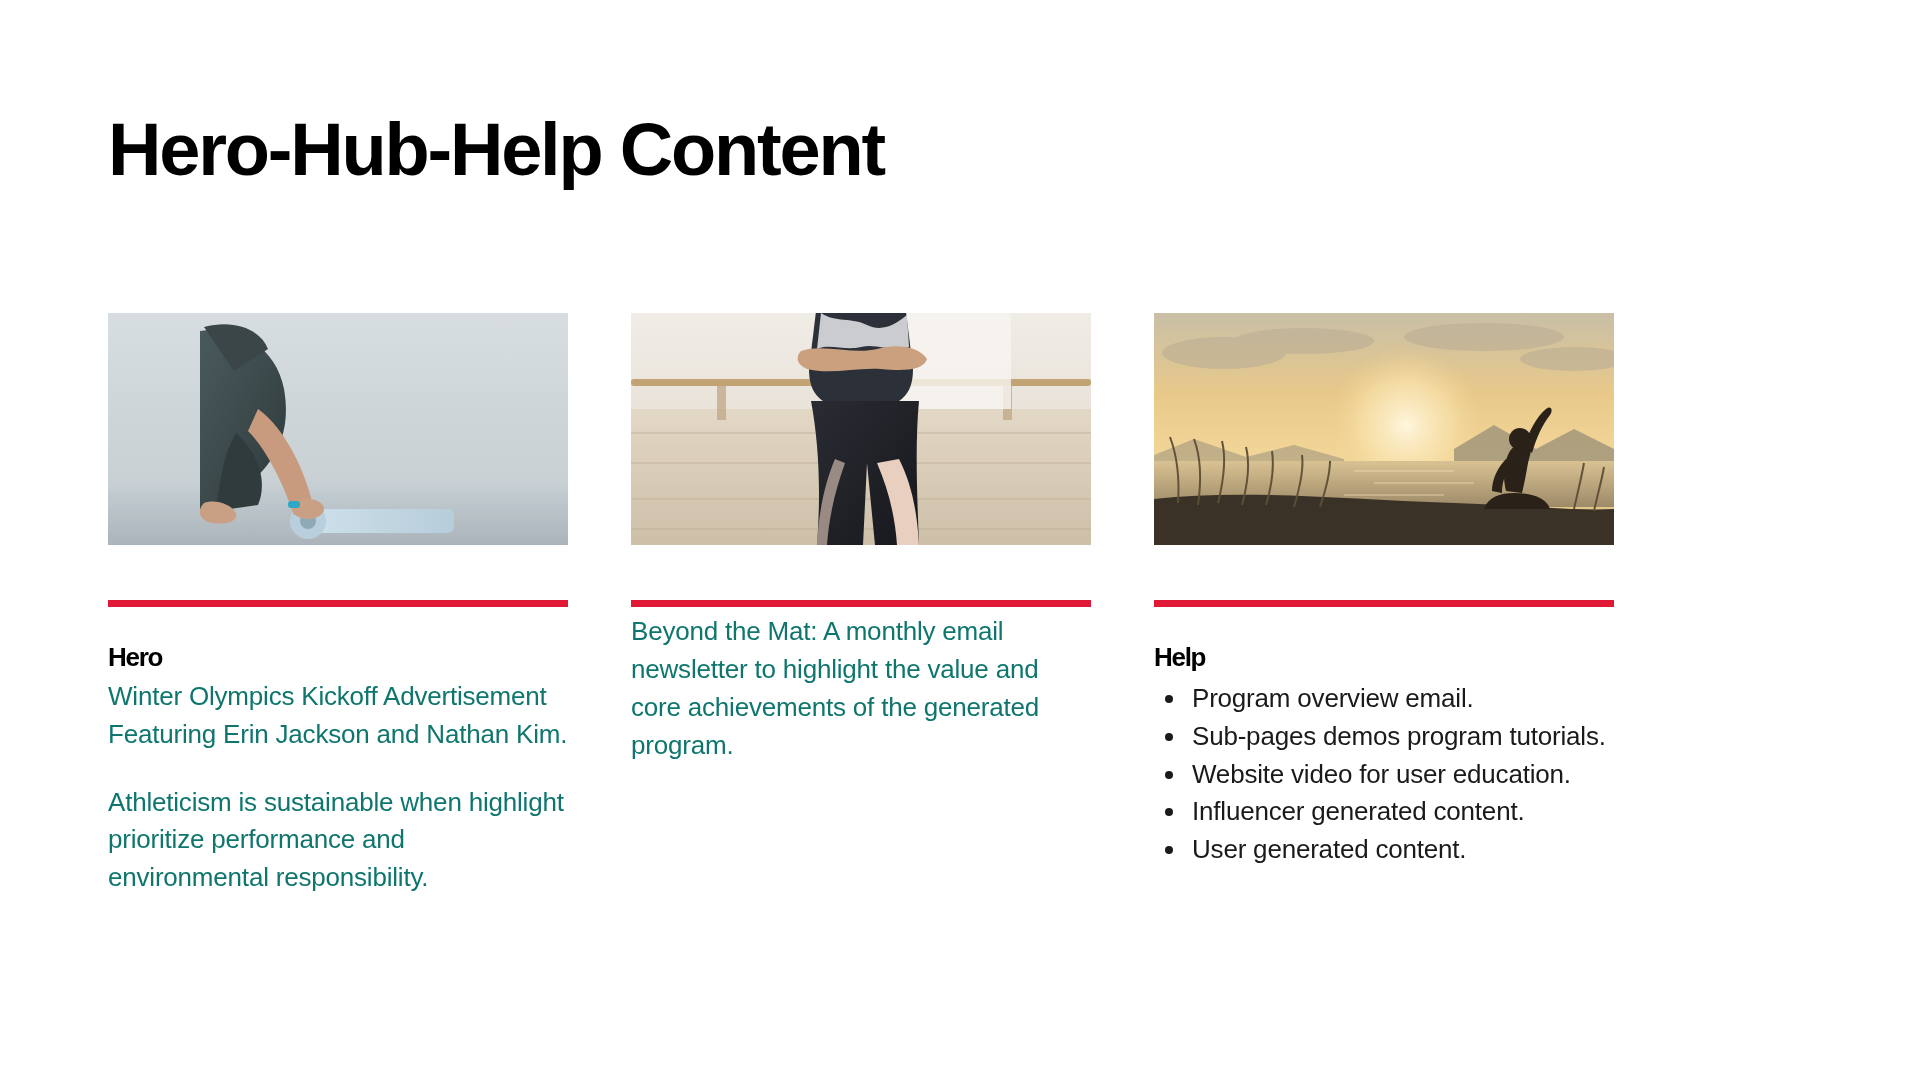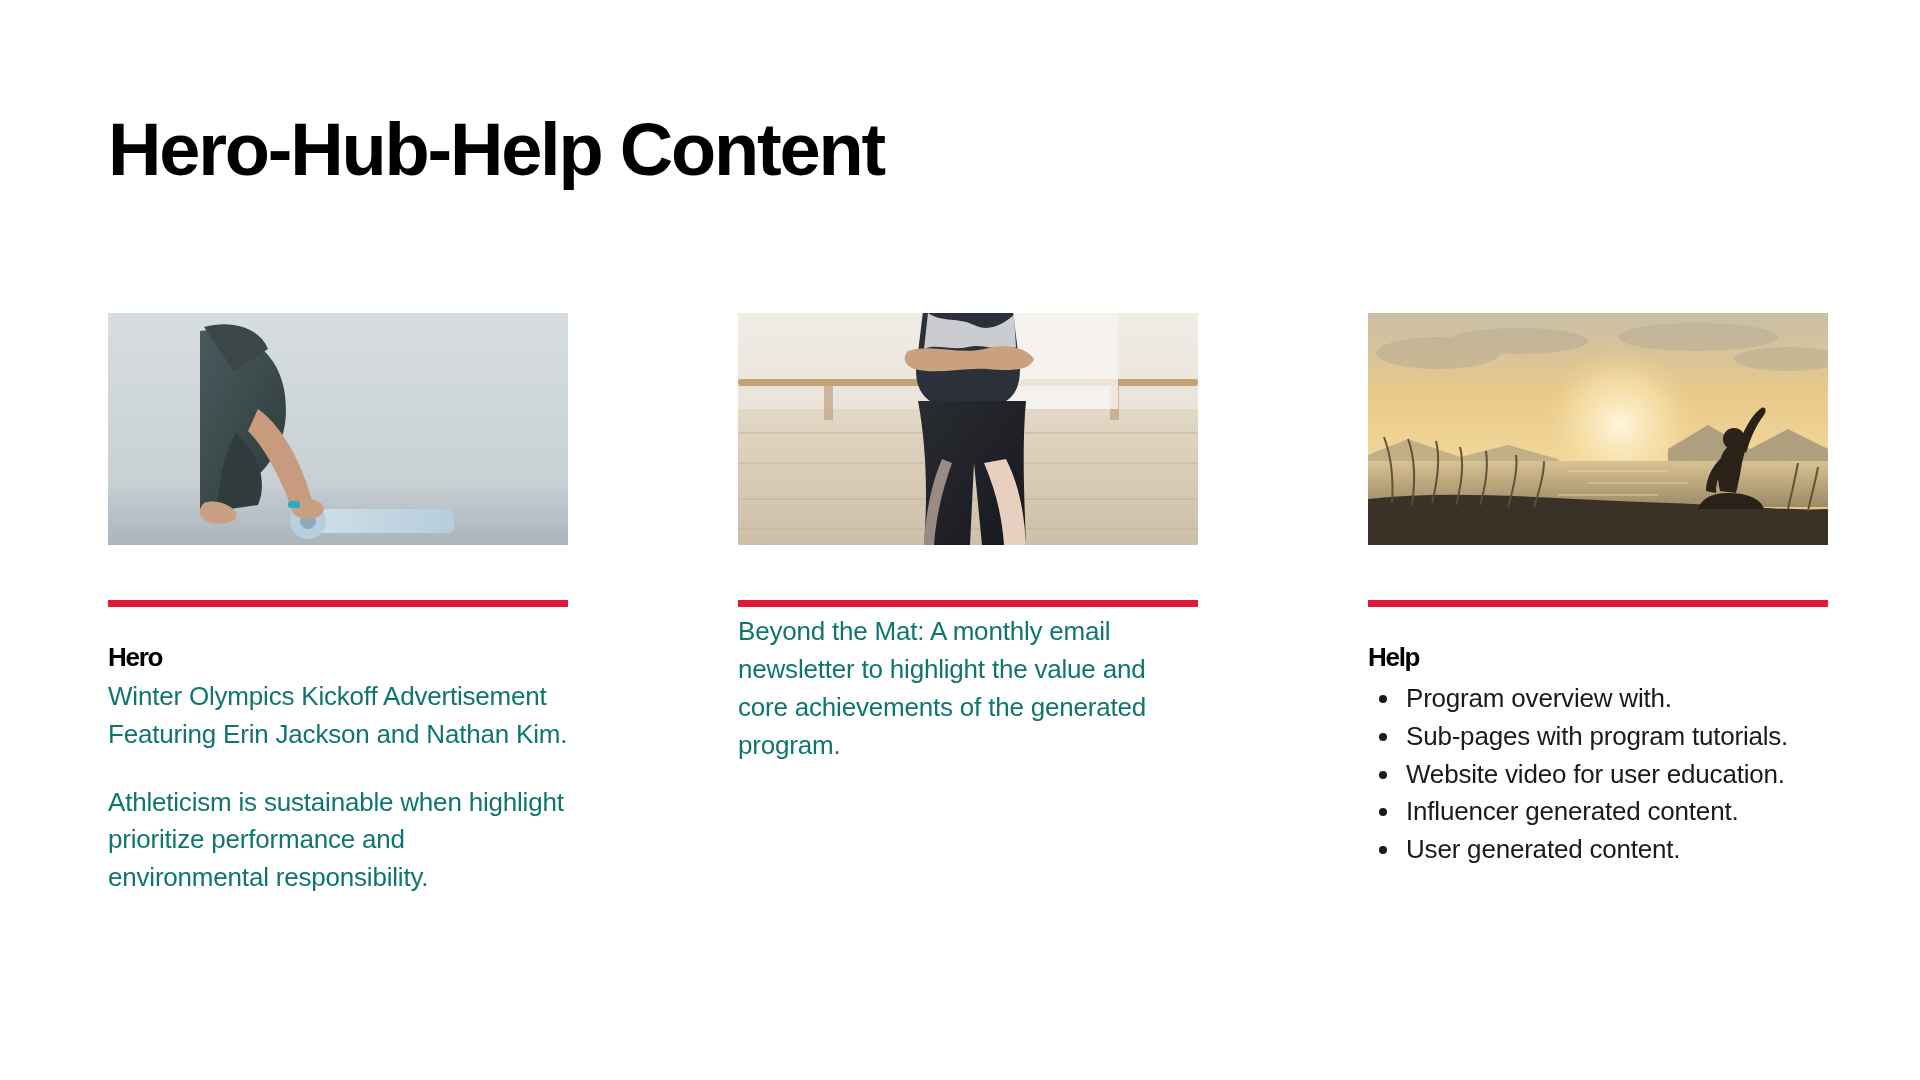--- a/index.html
+++ b/index.html
@@ -31,21 +31,21 @@
     line-height: 1.0;
     white-space: nowrap;
   }
 
   .columns {
     position: absolute;
     left: 108px;
     top: 313px;
     width: 1720px;
     display: flex;
-    justify-content: space-between;
+    justify-content: flex-start;
     gap: 63px;
   }
 
   .column {
     width: 460px;
   }
 
   .card-image {
     width: 460px;
     height: 232px;
@@ -272,22 +272,22 @@
             <path d="M352 178 C348 162 350 148 356 138 C362 130 372 128 378 134 L374 150 C372 162 370 172 368 180 Z"></path>
             <circle cx="366" cy="126" r="11"></circle>
             <path d="M370 132 C376 118 382 104 392 96 C396 92 400 96 396 102 C388 112 382 126 378 140 Z"></path>
             <path d="M352 146 C344 154 338 166 338 178 L348 180 C348 168 352 158 358 152 Z"></path>
           </g>
         </svg>
       </div>
       <div class="divider"></div>
       <div class="card-heading">Help</div>
       <ul class="card-list">
-        <li>Program overview with.</li>
-        <li>Sub-pages with program tutorials.</li>
+        <li>Program overview email.</li>
+        <li>Sub-pages demos program tutorials.</li>
         <li>Website video for user education.</li>
         <li>Influencer generated content.</li>
         <li>User generated content.</li>
       </ul>
     </div>
 
   </div>
 </div>
 
 </body></html>

